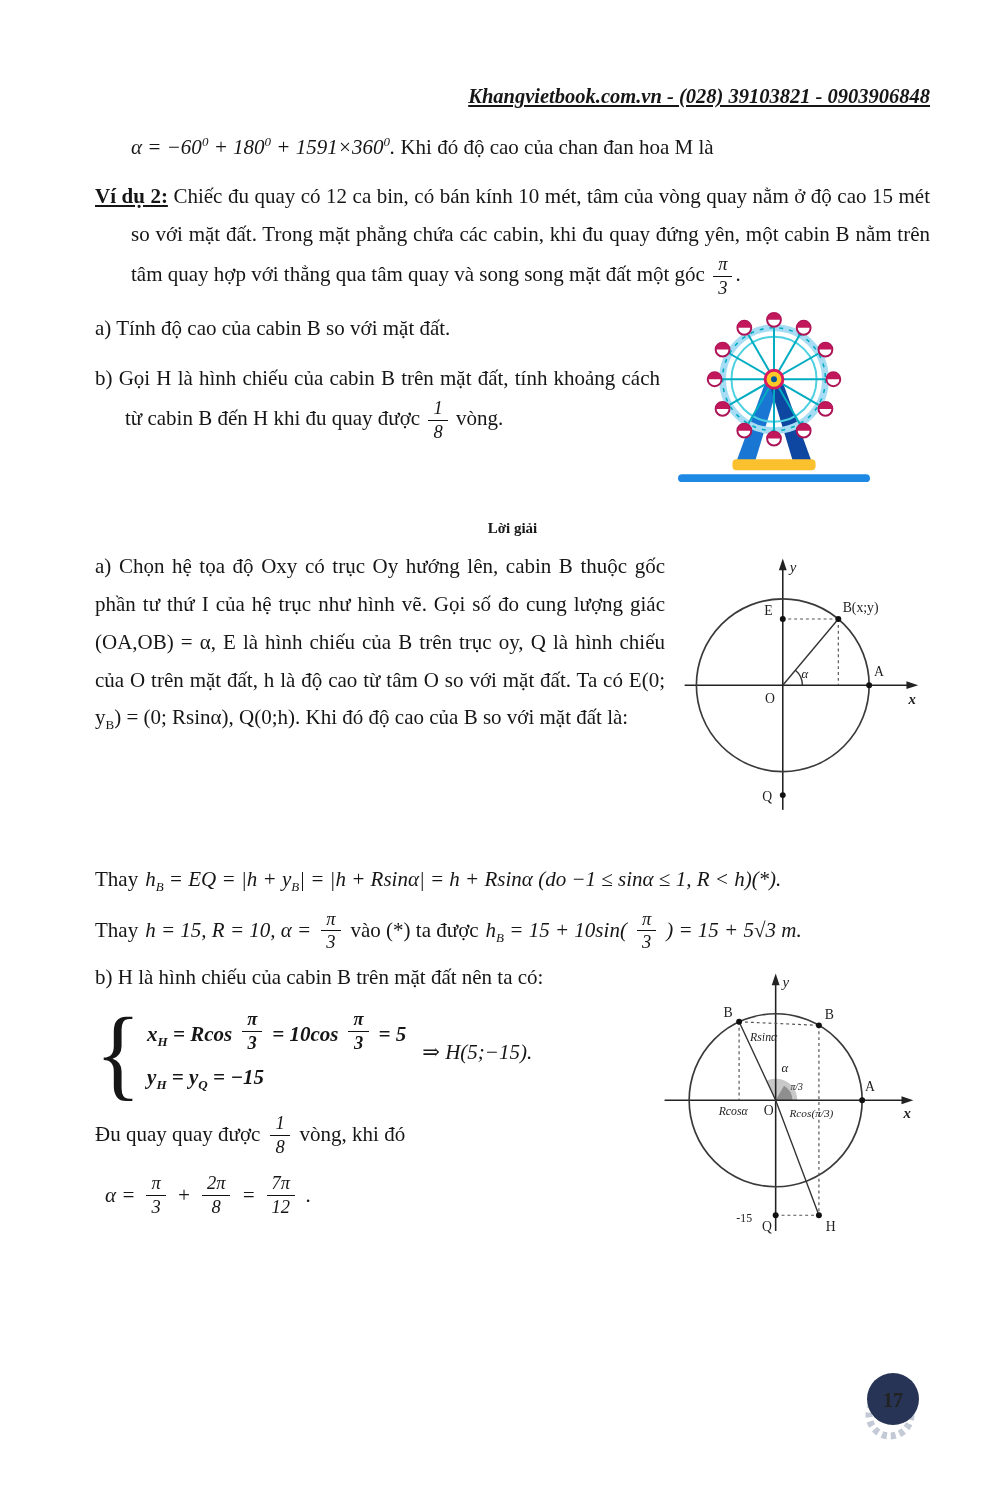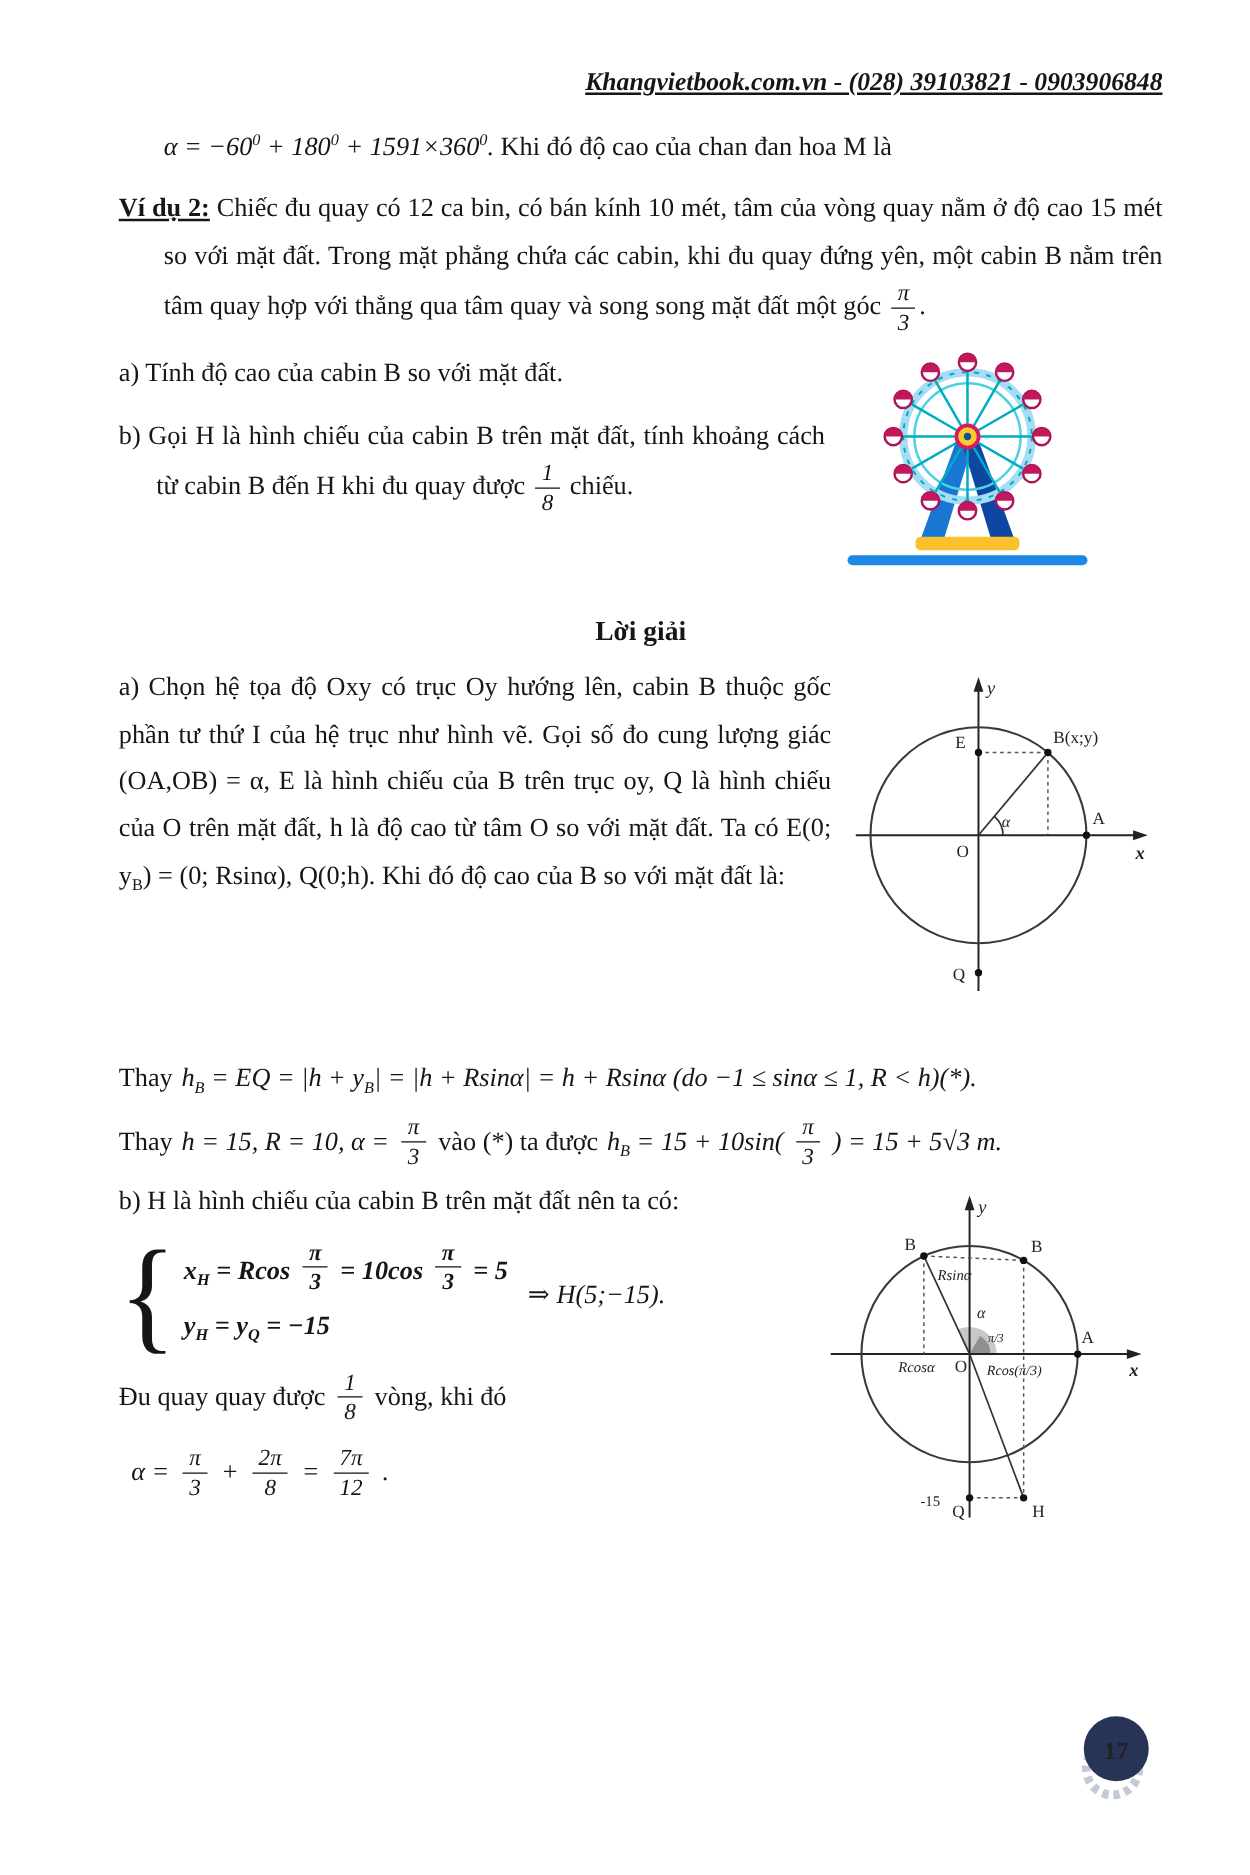--- a/index.html
+++ b/index.html
@@ -1,39 +1,39 @@
 <!DOCTYPE html>
 <html><head>
 <meta charset="utf-8">
 <style>
   html,body{margin:0;padding:0;}
   body{
     width:1000px;height:1500px;background:#ffffff;color:#161616;
     font-family:"Liberation Serif","DejaVu Serif",serif;
     position:relative;overflow:hidden;
   }
-  .page{position:relative;width:100%;height:100%;padding:54px 70px 0 95px;box-sizing:border-box;
+  .page{position:relative;width:100%;height:100%;padding:84px 70px 0 95px;box-sizing:border-box;
         font-size:21px;line-height:1.8;}
   .hdr{text-align:right;font-style:italic;font-weight:bold;font-size:20.5px;line-height:1.2;}
   .hdr .hdr-text{text-decoration:underline;}
   .m{font-style:italic;}
   sub,sup{font-size:0.62em;}
   .intro{margin:20px 0 0 36px;}
   .intro .ln{margin-bottom:7px;}
   .ex{margin-top:12px;text-align:justify;padding-left:36px;text-indent:-36px;}
   .ex-label{font-weight:bold;text-decoration:underline;}
   .frac{display:inline-flex;flex-direction:column;align-items:center;vertical-align:middle;
         line-height:1.12;font-style:italic;font-size:0.88em;margin:0 3px;text-indent:0;}
   .frac .fn{border-bottom:1.4px solid #111;padding:0 5px 1px;}
   .frac .fd{padding-top:1px;}
   .row{display:flex;}
   .items-col{width:575px;}
   .item{padding-left:30px;text-indent:-30px;text-align:justify;margin-top:12px;}
   .fig-ferris{margin-left:auto;margin-right:42px;margin-top:10px;}
-  .sol-title{text-align:center;font-weight:bold;margin-top:10px;font-size:22px;}
+  .sol-title{text-align:center;font-weight:bold;margin-top:10px;font-size:15px;}
   .sec{display:flex;margin-top:6px;}
   .sec-a-col{width:578px;text-align:justify;}
   .fig-d1{margin-left:auto;margin-top:4px;}
   .fig-d2{margin-left:auto;margin-top:8px;}
   .mline{display:flex;align-items:center;gap:7px;margin-top:10px;}
   .sec-b-col{width:560px;}
   .sys{display:flex;align-items:center;margin-top:12px;}
   .brace{font-size:96px;line-height:0.85;font-weight:400;margin-right:6px;transform:scaleY(1.05);}
   .sys-lines{display:flex;flex-direction:column;gap:6px;}
   .sline{display:flex;align-items:flex-end;gap:7px;font-weight:bold;}
@@ -78,21 +78,21 @@
 
   <div class="row">
     <div class="items-col">
       <div class="item">a) Tính độ cao của cabin B so với mặt đất.</div>
       <div class="item">
         <span>b) Gọi H là hình chiếu của cabin B trên mặt đất, tính khoảng cách từ cabin B đến H khi đu quay được</span>
         <span class="frac">
             <span class="fn">1</span>
             <span class="fd">8</span>
           </span>
-        <span>chiếu.</span>
+        <span>vòng.</span>
       </div>
     </div>
     <div class="fig-ferris">
       <svg width="228" height="184" viewBox="0 0 230 186">
 
         <polygon points="108,70 76,158 95,158 118,82" fill="#1976d2"></polygon>
         <polygon points="122,70 154,158 135,158 112,82" fill="#0d47a1"></polygon>
 
         <rect x="73" y="153" width="84" height="11" rx="4" fill="#fbc02d"></rect>
         <rect x="18" y="168" width="194" height="8" rx="4" fill="#1e88e5"></rect>

